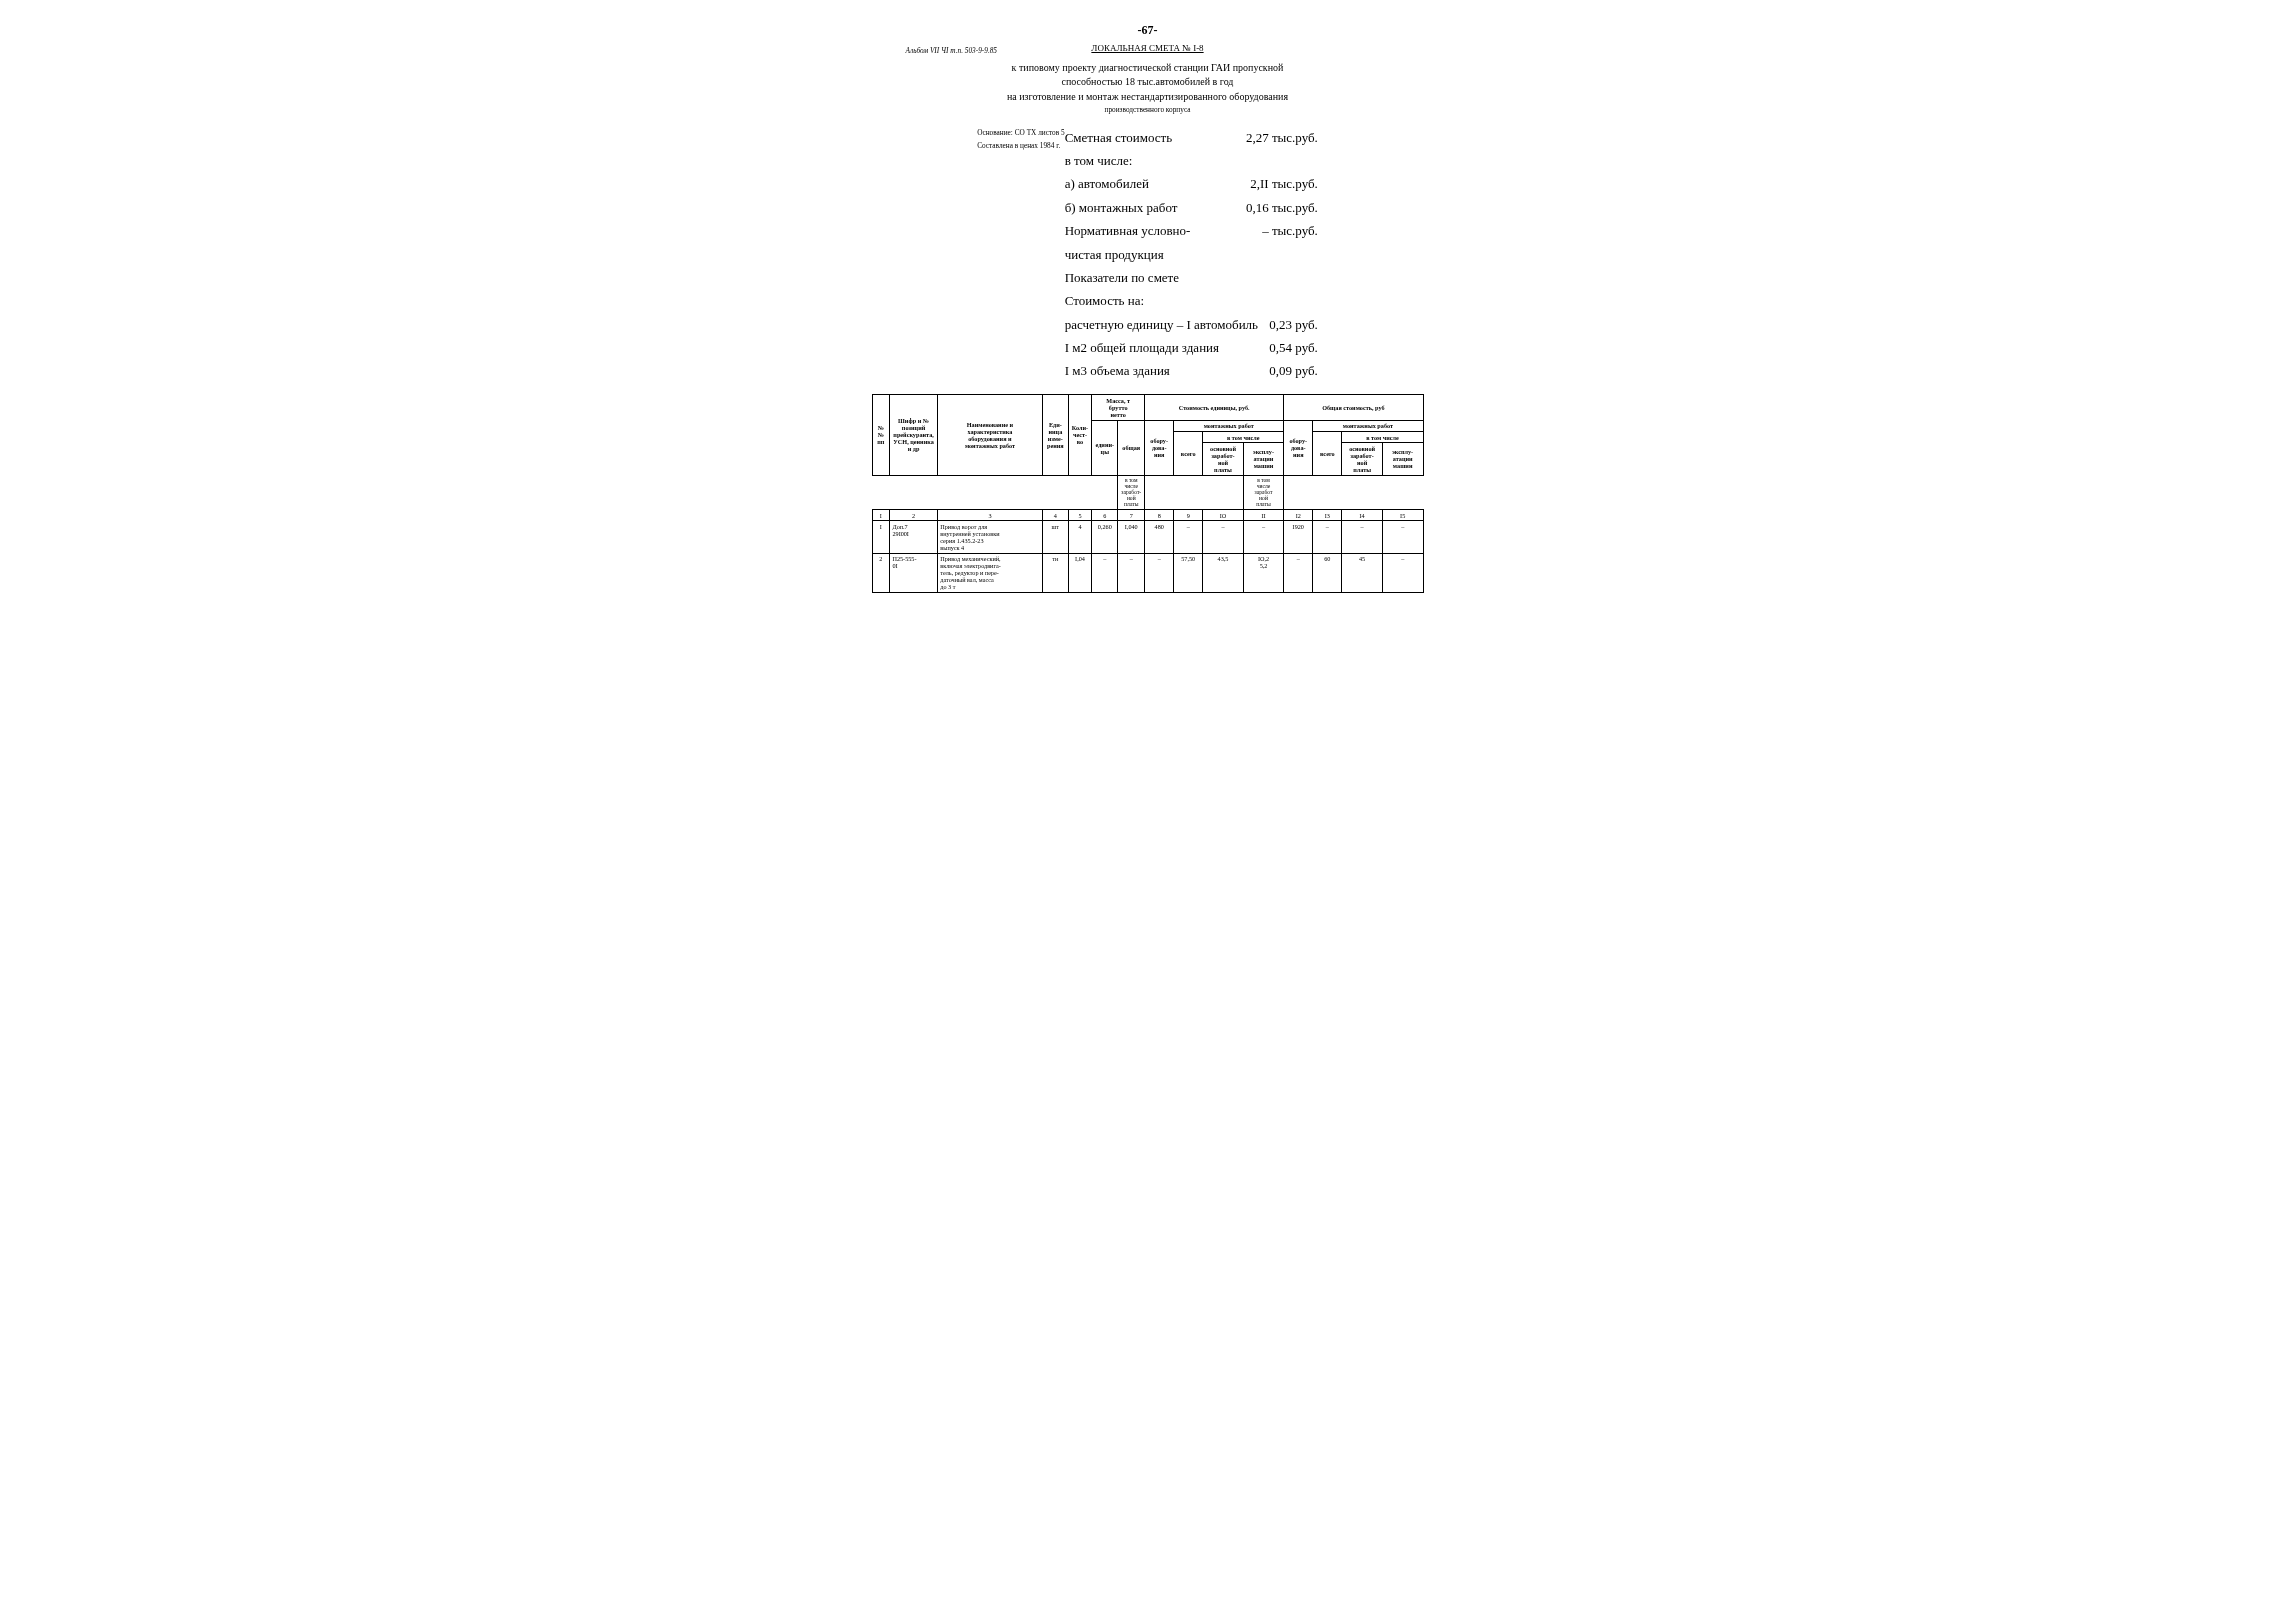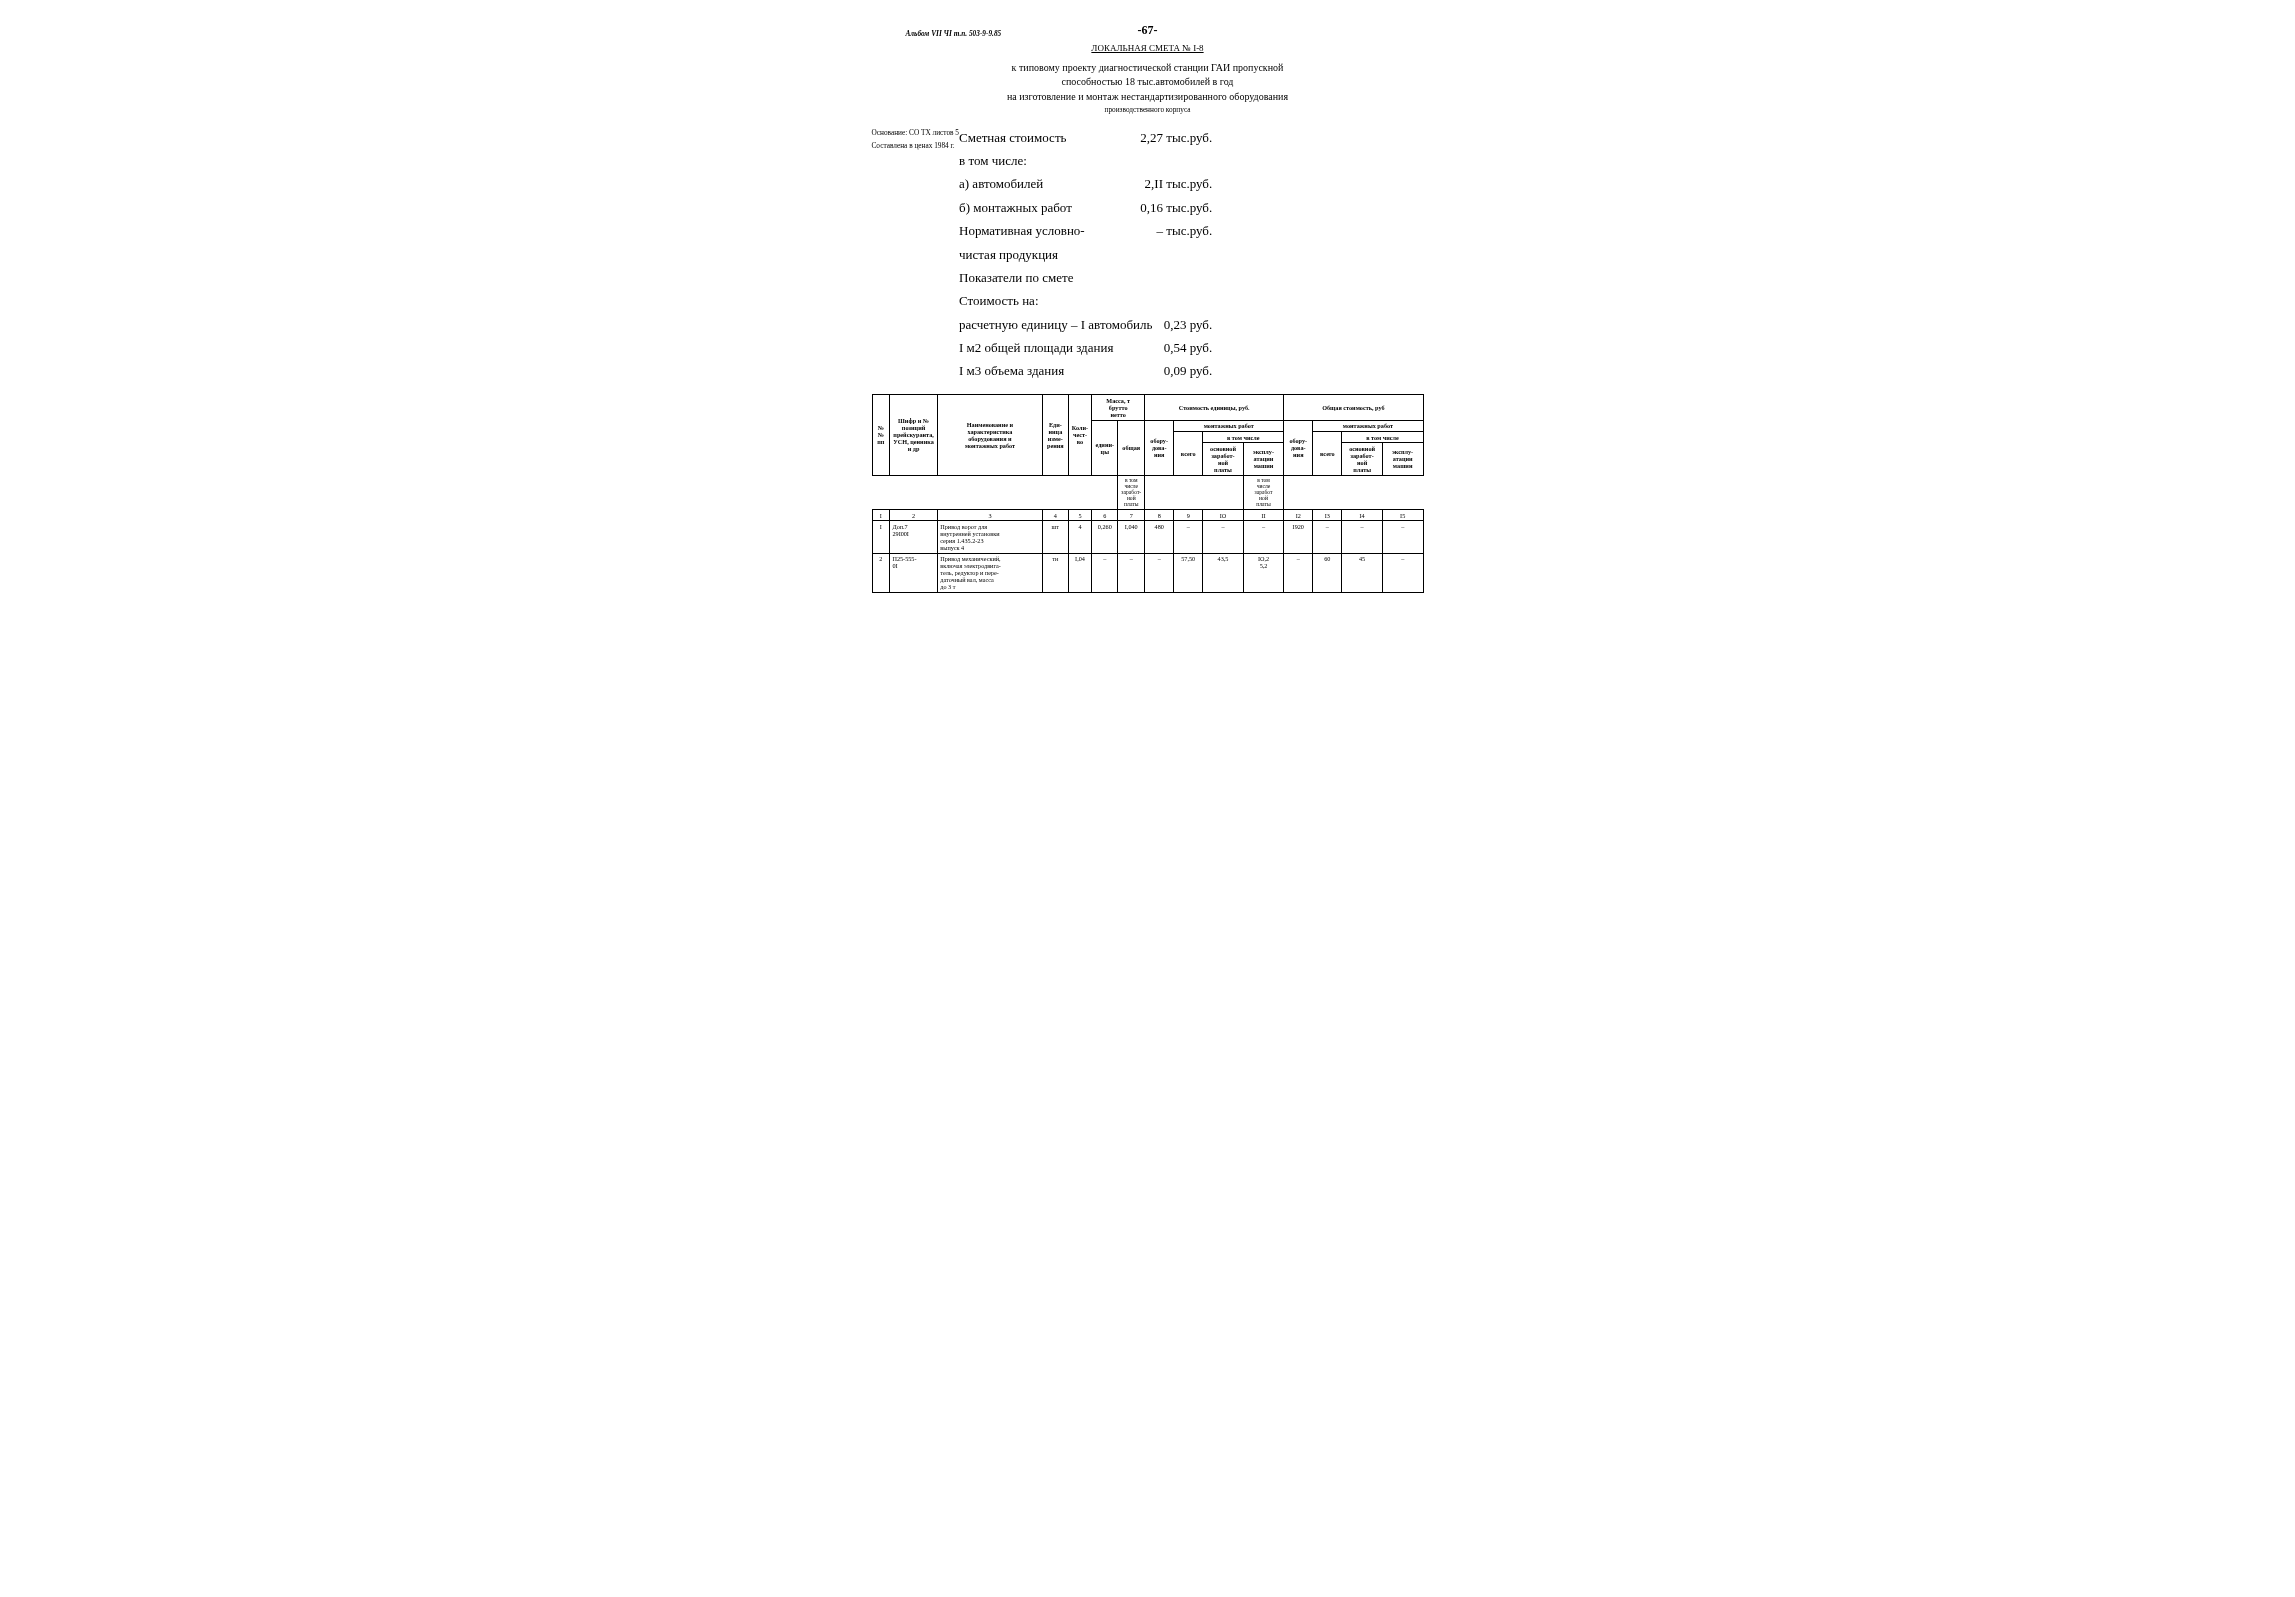--- a/index.html
+++ b/index.html
@@ -15,44 +15,43 @@
     .page-number {
       text-align: center;
       font-size: 12px;
       margin-bottom: 5.6px;
       font-weight: bold;
     }
     .album-label {
       font-style: italic;
       font-size: 7.3px;
       position: absolute;
-      top: 6px;
+      top: 23px;
       left: 34px;
-      font-weight: bold;
     }
     .title {
       text-align: center;
       font-size: 9px;
       font-weight: normal;
       text-decoration: underline;
       margin-bottom: 9px;
     }
     .subtitle {
       text-align: center;
       font-size: 10px;
       margin-bottom: 3.4px;
     }
     .subtitle2 {
       text-align: center;
       font-size: 7.3px;
       margin-bottom: 11.3px;
     }
     .info-section {
       display: flex;
-      justify-content: flex-start;
+      justify-content: center;
       margin-bottom: 11.3px;
     }
     .info-left {
       font-size: 7.3px;
       line-height: 1.8;
     }
     .info-right {
       font-size: 13px;
       line-height: 1.8;
       min-width: 237px;

